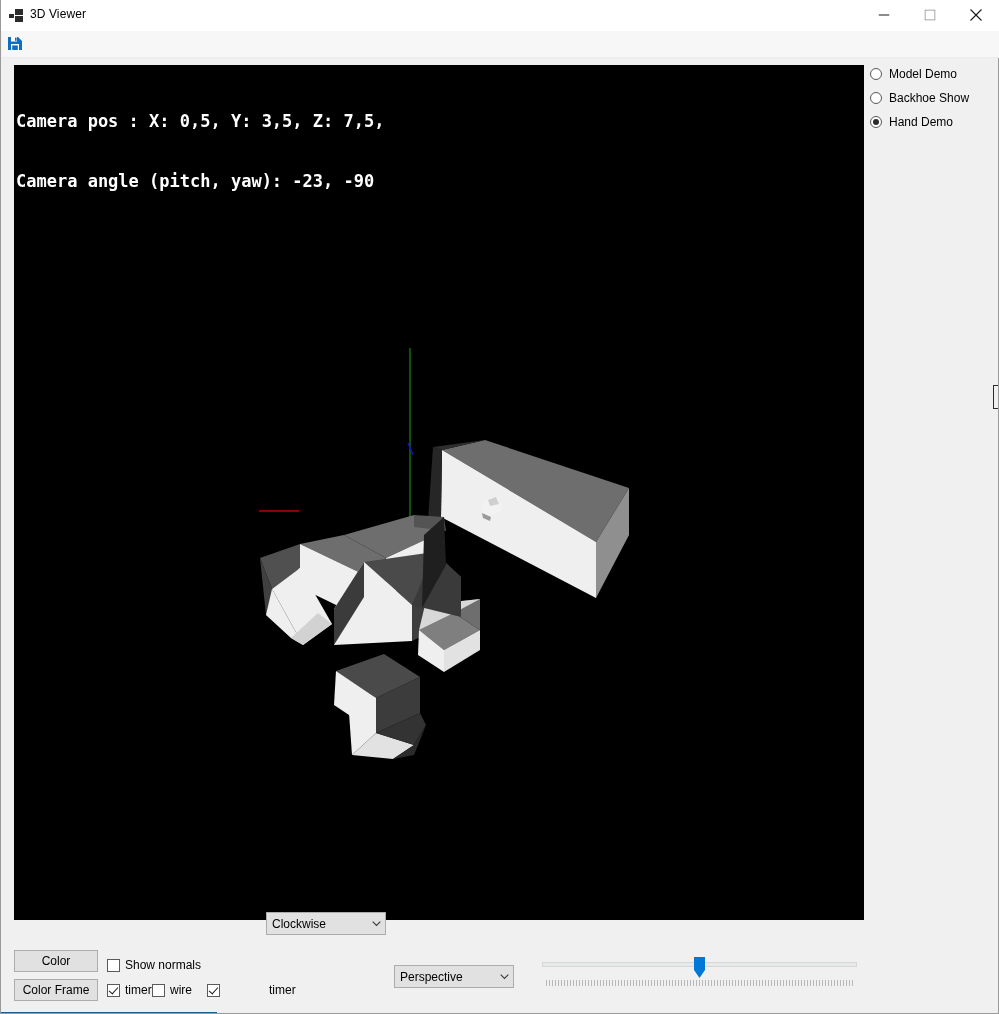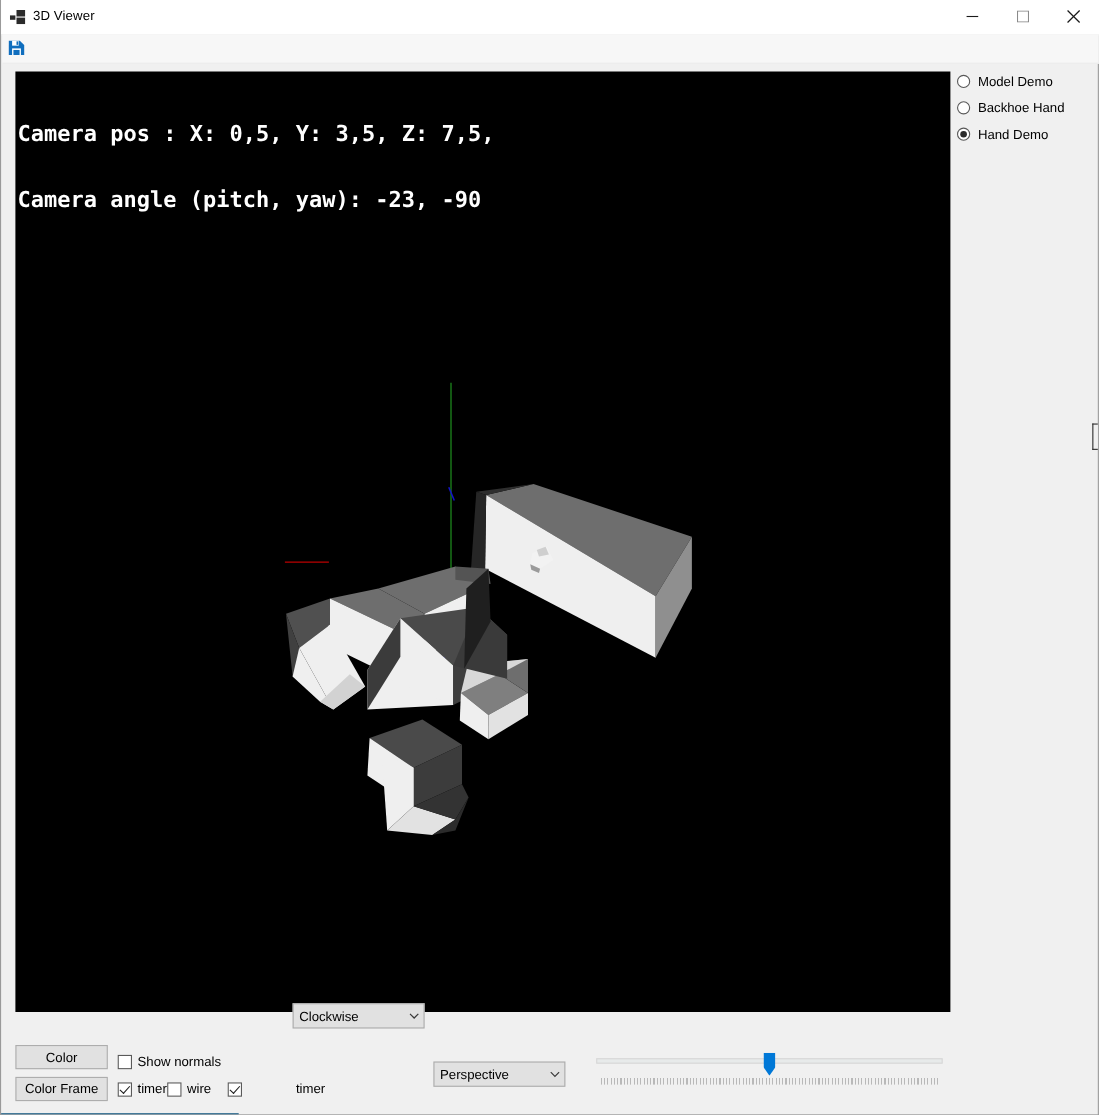--- a/index.html
+++ b/index.html
@@ -81,21 +81,21 @@
     left: 13px; top: 65px;
     width: 850px;
     height: 855px;
     background: #000000;
     overflow: hidden;
   }
   .overlay-text {
     position: absolute;
     left: 2px; top: 6px;
     font-family: "DejaVu Sans Mono", "Liberation Mono", monospace;
-    font-size: 20px;
+    font-size: 17px;
     font-weight: bold;
     line-height: 20px;
     color: #ffffff;
     white-space: pre;
     letter-spacing: 0px;
   }
   .scene { position: absolute; left: 0; top: 0; width: 850px; height: 855px; }
 
   
   .right-panel {
@@ -354,21 +354,21 @@
     </div>
   </div>
 
   <div class="right-panel">
     <div class="radio-row">
       <span class="radio-dot"></span>
       <span class="radio-label">Model Demo</span>
     </div>
     <div class="radio-row">
       <span class="radio-dot"></span>
-      <span class="radio-label">Backhoe Hand</span>
+      <span class="radio-label">Backhoe Show</span>
     </div>
     <div class="radio-row">
       <span class="radio-dot checked"></span>
       <span class="radio-label">Hand Demo</span>
     </div>
   </div>
 
   <button class="btn btn-color">Color</button>
   <button class="btn btn-next">Color Frame</button>
 

